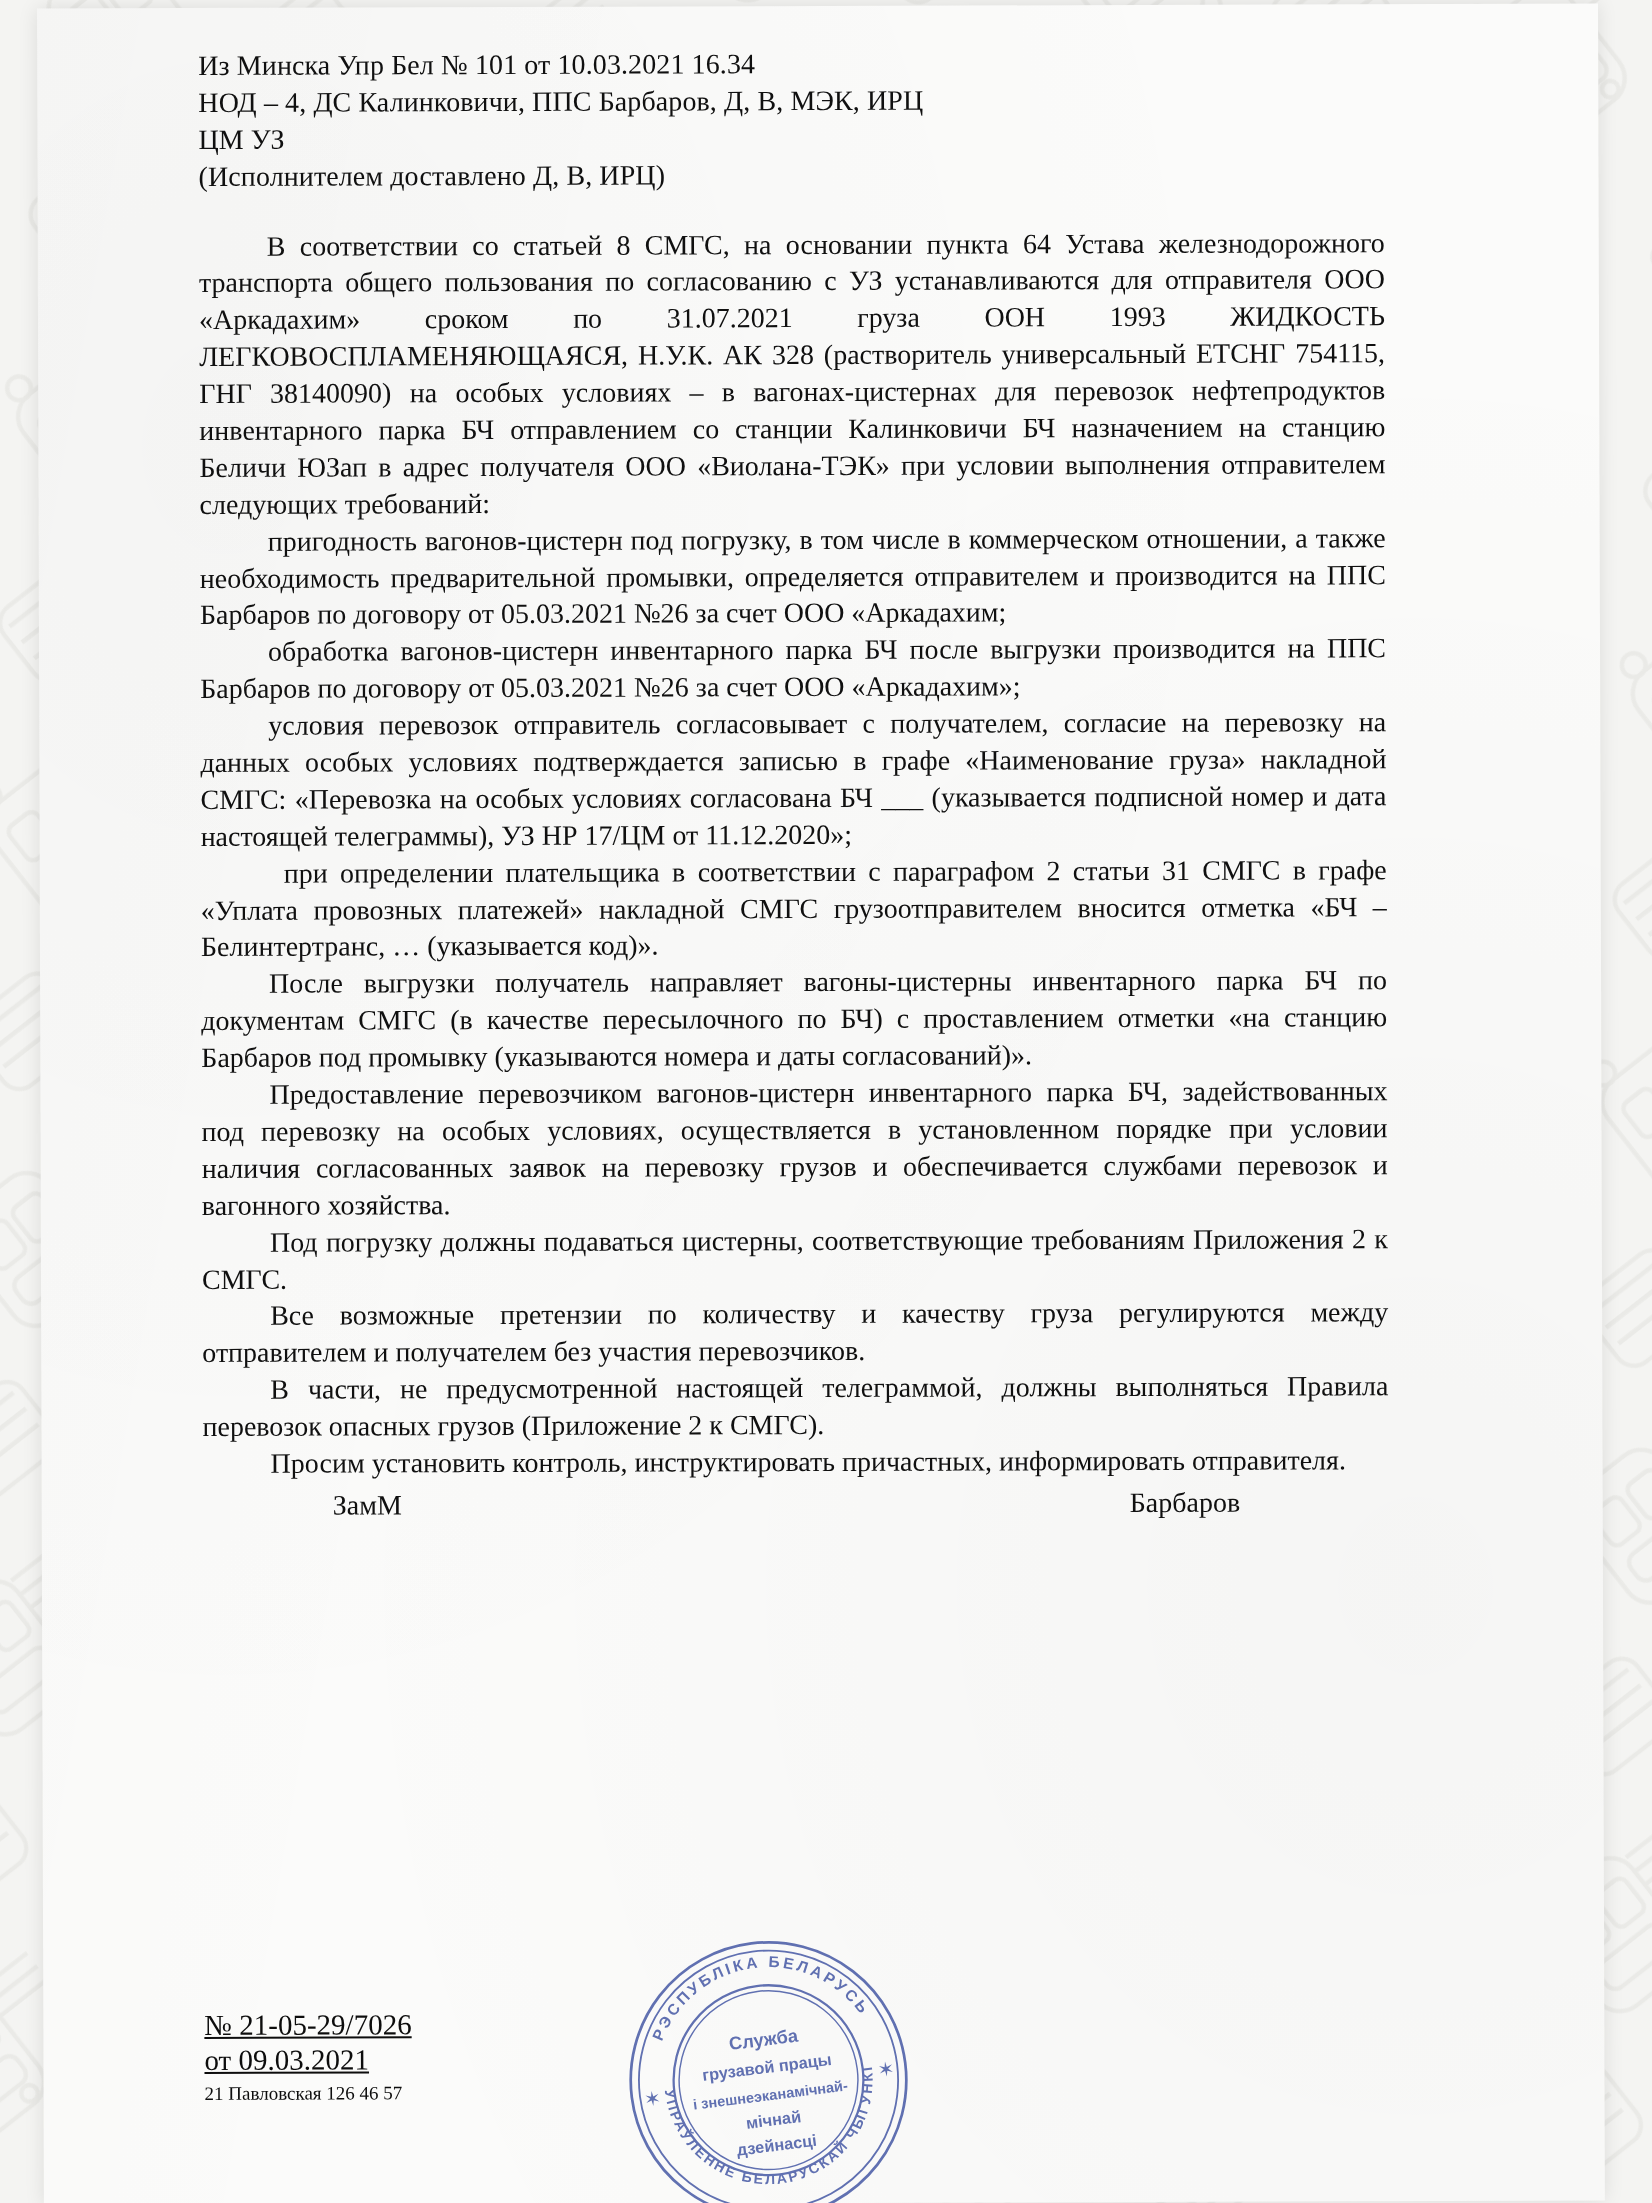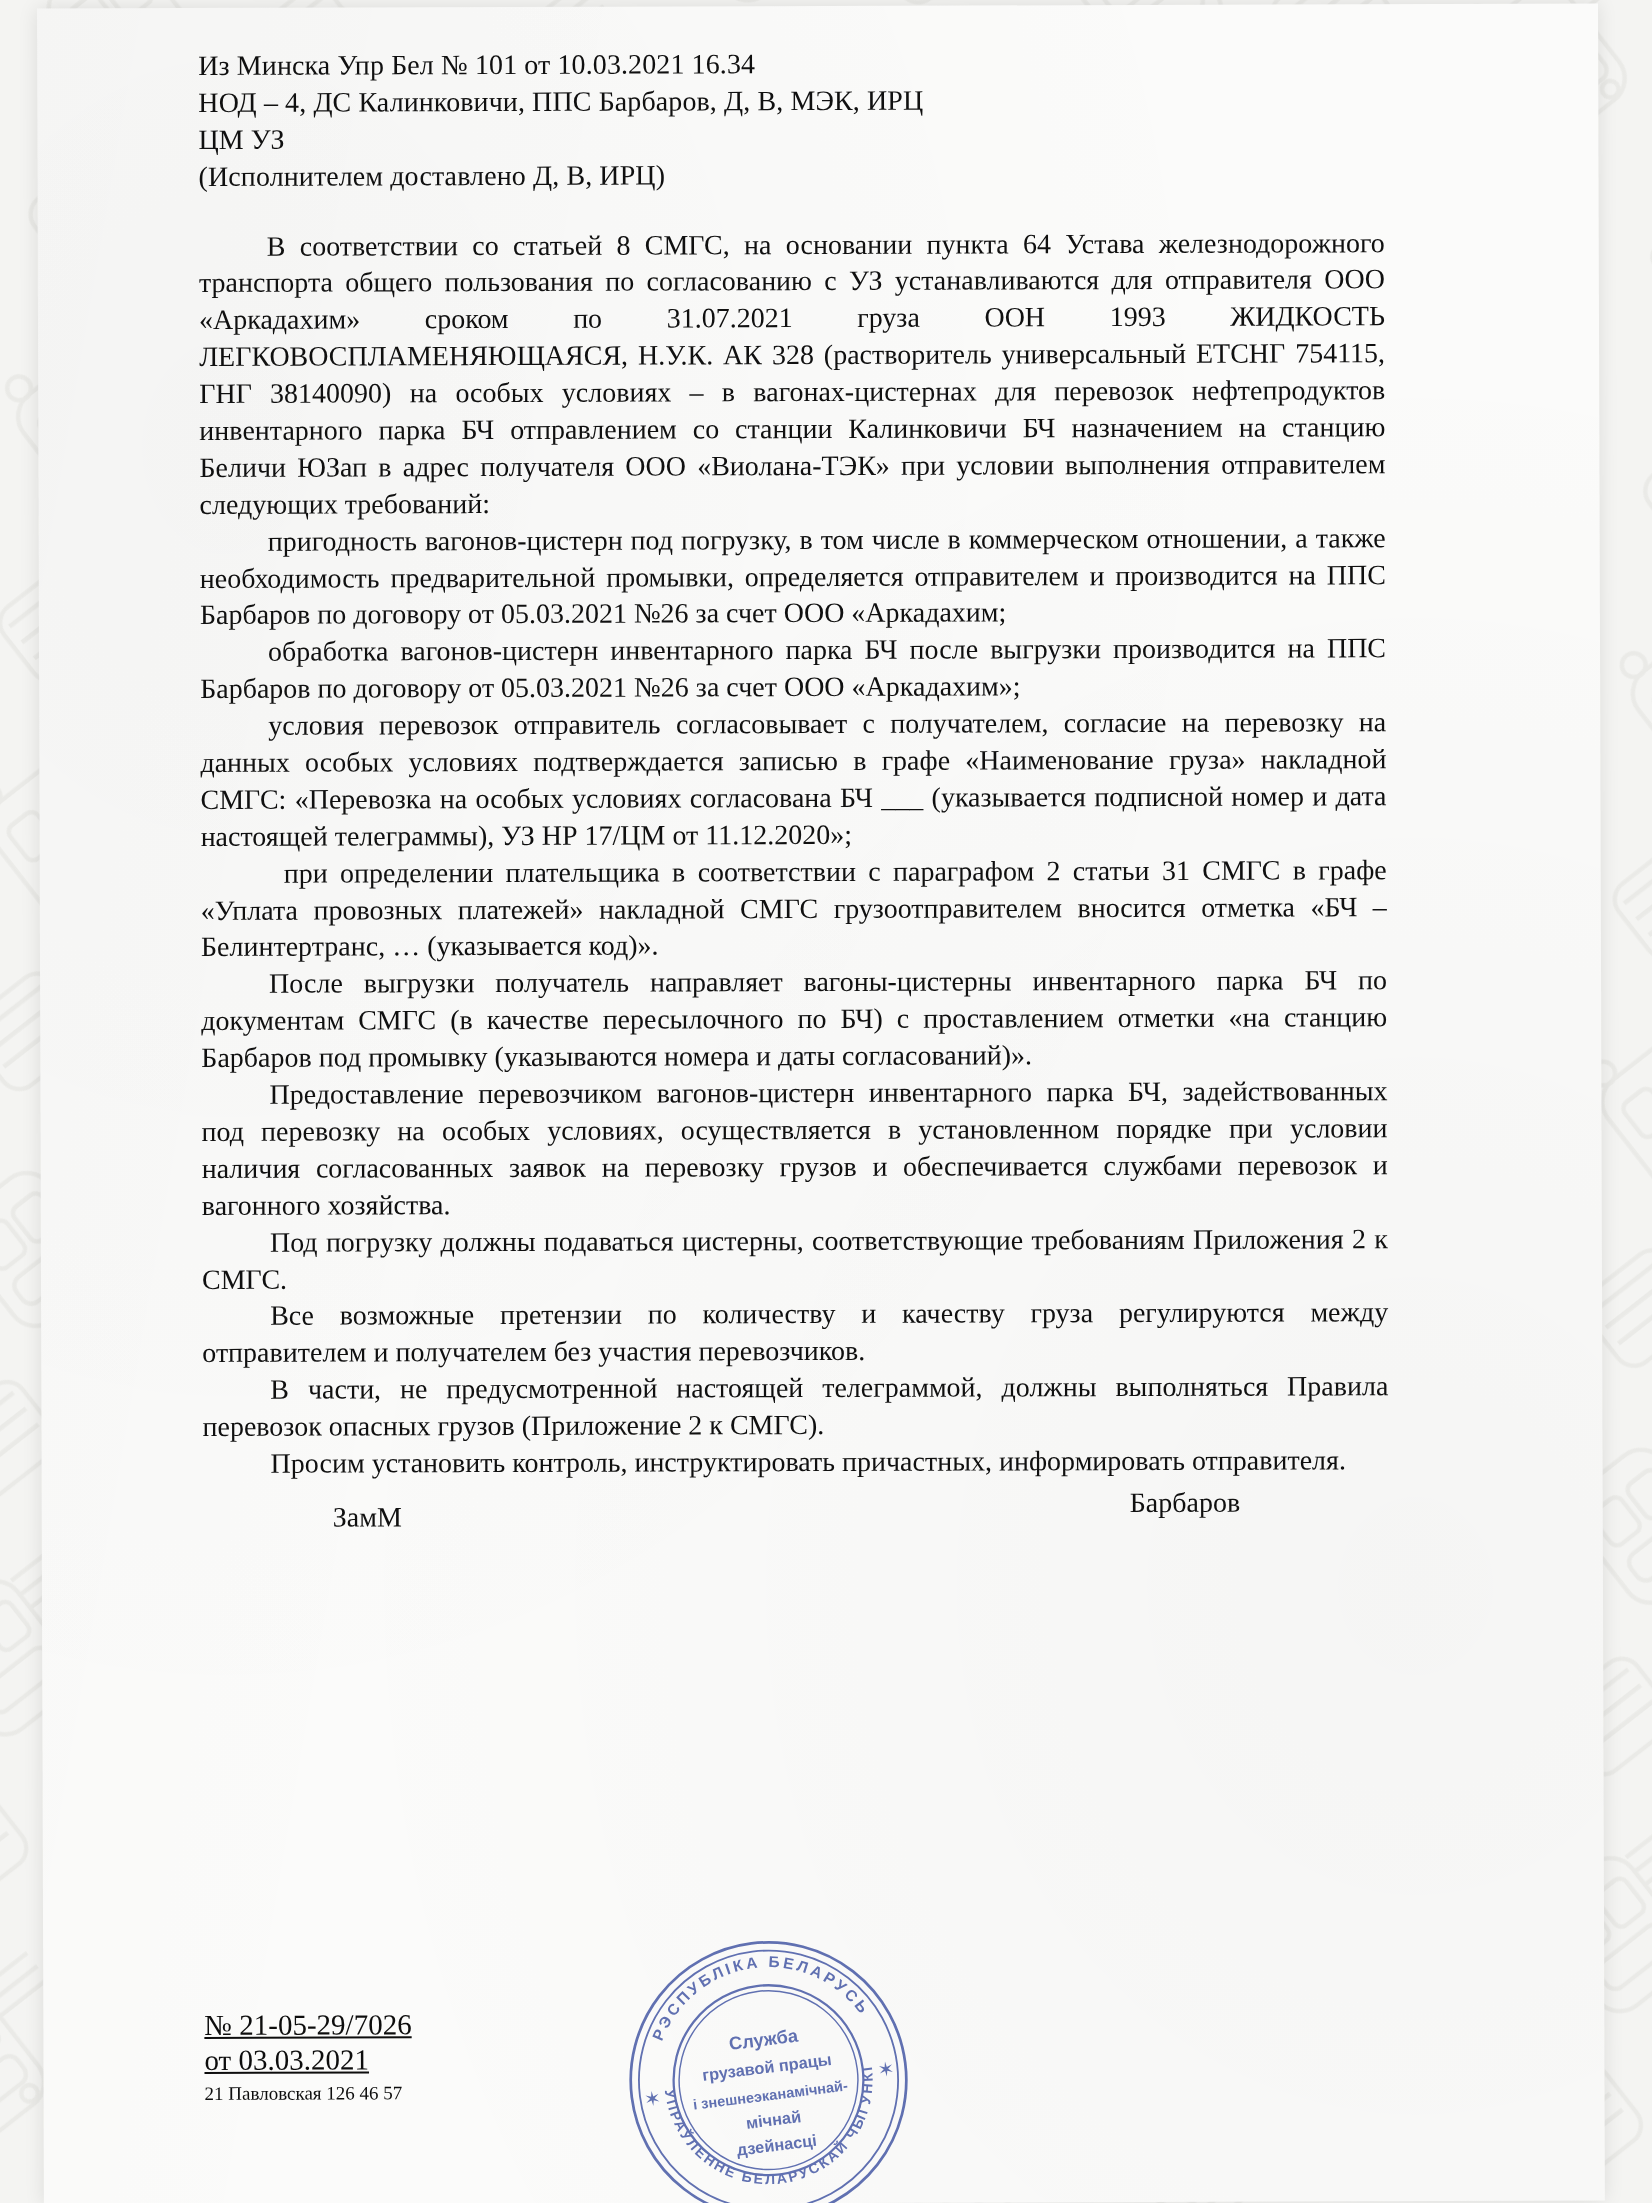--- a/index.html
+++ b/index.html
@@ -73,21 +73,21 @@
     margin: 0;
   }
   .body-par.wide-indent { text-indent: 83px; }
 
   
   #signature-row {
     position: relative;
     margin-top: 5.5px;
     height: 51px;
   }
-  #sig-left  { position: absolute; left: 130px; top: 12px; text-align: right; }
+  #sig-left  { position: absolute; left: 130px; top: 0; text-align: right; }
   #sig-right { position: absolute; left: 927px; top: 0; }
 
   
   #footer-block {
     position: absolute;
     left: 161px;
     top: 2000px;
     color: #0d0d0d;
   }
   #footer-num, #footer-date {
@@ -173,21 +173,21 @@
     </div>
 
     <div id="signature-row">
       <span id="sig-left">ЗамМ</span>
       <span id="sig-right">Барбаров</span>
     </div>
   </div>
 
   <div id="footer-block">
     <div id="footer-num">№ 21-05-29/7026</div>
-    <div id="footer-date">от 03.03.2021</div>
+    <div id="footer-date">от 09.03.2021</div>
     <div id="footer-addr">21 Павловская 126 46 57</div>
   </div>
 
   <div id="round-stamp">
     <svg viewBox="0 0 320 320" width="292" height="292">
       <defs>
         <path id="arcTop" d="M 36,160 A 124,124 0 0 1 284,160"></path>
         <path id="arcBottom" d="M 46,160 A 114,114 0 0 0 274,160"></path>
       </defs>
 

